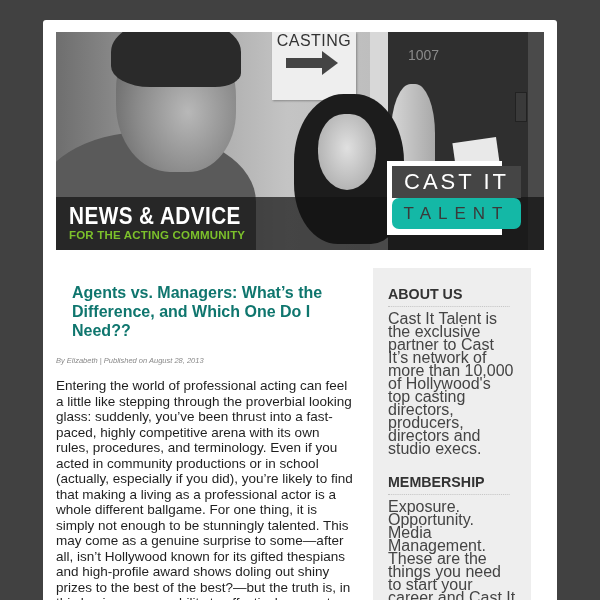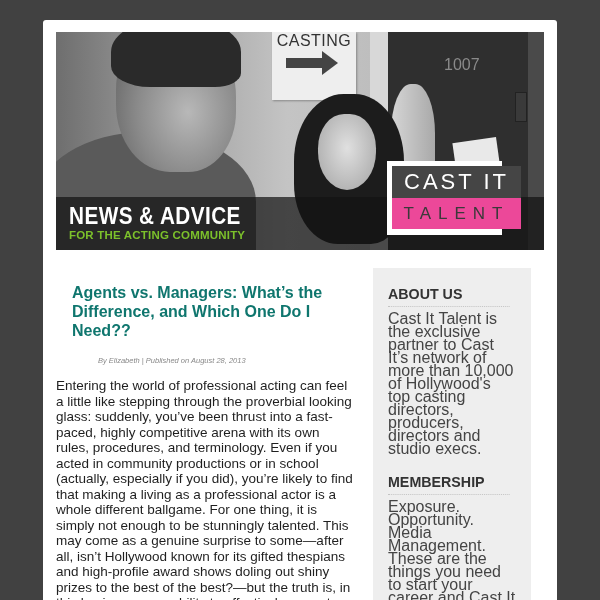--- a/index.html
+++ b/index.html
@@ -4,41 +4,41 @@
 <style>
   html,body{margin:0;padding:0;}
   body{width:600px;height:600px;overflow:hidden;background:#414141;font-family:"Liberation Sans",sans-serif;position:relative;}
   .container{position:absolute;left:43px;top:20px;width:514px;height:600px;background:#fff;border-radius:3px 3px 0 0;}
   .banner{position:absolute;left:13px;top:12px;width:488px;height:218px;overflow:hidden;background:#8a8a8a;}
   .bg-wall{position:absolute;left:0;top:0;width:330px;height:218px;background:linear-gradient(90deg,#6e6e6e 0%,#9a9a9a 30%,#c4c4c4 70%,#bdbdbd 100%);}
   .door-frame{position:absolute;left:314px;top:0;width:18px;height:218px;background:#d8d8d8;}
   .door{position:absolute;left:332px;top:0;width:140px;height:218px;background:#2f2f2f;}
   .door-edge{position:absolute;left:472px;top:0;width:16px;height:218px;background:#4a4a4a;}
   .hinge{position:absolute;left:459px;top:60px;width:10px;height:28px;background:#3a3a3a;border:1px solid #222;}
-  .door-num{position:absolute;left:352px;top:24px;color:#8a8a8a;font-size:16px;margin-left:36px;}
+  .door-num{position:absolute;left:352px;top:15px;color:#8a8a8a;font-size:14px;}
   .sign{position:absolute;left:216px;top:0;width:84px;height:68px;background:#eeeeee;box-shadow:1px 1px 2px rgba(0,0,0,.3);}
   .sign-text{position:absolute;left:0;top:0;width:84px;text-align:center;font-size:16px;color:#333;letter-spacing:.5px;}
   .sign-arrow{position:absolute;left:14px;top:26px;width:38px;height:10px;background:#444;}
   .sign-arrow:after{content:"";position:absolute;left:36px;top:-7px;border-left:16px solid #444;border-top:12px solid transparent;border-bottom:12px solid transparent;}
   .man-head{position:absolute;left:60px;top:-10px;width:120px;height:150px;background:radial-gradient(ellipse at 60% 60%,#b8b8b8 0%,#8a8a8a 50%,#555 100%);border-radius:45% 50% 40% 45%;}
   .man-hair{position:absolute;left:55px;top:-15px;width:130px;height:70px;background:#2a2a2a;border-radius:50% 50% 20% 30%;}
   .man-body{position:absolute;left:-20px;top:100px;width:220px;height:140px;background:#5a5a5a;border-radius:50% 50% 0 0;}
   .woman-hair{position:absolute;left:238px;top:62px;width:110px;height:150px;background:#1c1c1c;border-radius:45% 45% 30% 40%;}
   .woman-face{position:absolute;left:262px;top:82px;width:58px;height:76px;background:radial-gradient(ellipse at 50% 45%,#e0e0e0 0%,#b5b5b5 70%,#999 100%);border-radius:45% 45% 50% 50%;}
   .blonde{position:absolute;left:335px;top:52px;width:44px;height:110px;background:linear-gradient(90deg,#d6d6d6,#a9a9a9);border-radius:45% 45% 20% 20%;}
   .paper{position:absolute;left:398px;top:108px;width:44px;height:26px;background:#e9e9e9;transform:rotate(-8deg);}
   .overlay{position:absolute;left:0;top:165px;width:488px;height:53px;background:rgba(20,20,20,.72);}
   .news-title{position:absolute;left:13px;top:171px;color:#fff;font-weight:bold;font-size:23px;letter-spacing:.5px;transform:scaleX(.9);transform-origin:left;}
   .news-sub{position:absolute;left:13px;top:197px;color:#7cc12b;font-weight:bold;font-size:11.5px;letter-spacing:.2px;}
   .logo{position:absolute;left:331px;top:129px;width:115px;height:74px;background:#fff;}
   .logo-top{position:absolute;left:5px;top:5px;width:129px;height:32px;background:#454545;color:#fff;text-align:center;font-size:22px;line-height:32px;letter-spacing:3px;}
-  .logo-bot{position:absolute;left:5px;top:37px;width:129px;height:31px;background:#ec4899;color:#3a3a3a;text-align:center;font-size:17px;line-height:31px;letter-spacing:7px;}
+  .logo-bot{position:absolute;left:5px;top:37px;width:129px;height:31px;background:#14b8a6;color:#3a3a3a;text-align:center;font-size:17px;line-height:31px;letter-spacing:7px;border-radius:7px;}
   .article{position:absolute;left:13px;top:247px;width:300px;}
   .article-title{margin:16px;font-size:16px;font-weight:bold;color:#0f766e;line-height:19px;}
-  .byline{margin-top:8px;font-size:7.5px;font-style:italic;color:#888;margin-left:42px;}
+  .byline{margin-top:8px;font-size:7.5px;font-style:italic;color:#888;}
   .article-body{margin-top:13px;font-size:13.5px;line-height:15.5px;color:#1f1f1f;}
   .sidebar{position:absolute;left:330px;top:248px;width:158px;height:352px;background:#eeeeee;}
   .sb-section{padding:0 15px;}
   .sb-heading{margin:18px 0 0;font-size:15px;font-weight:bold;color:#333;padding-bottom:4px;border-bottom:1px dotted #c3c3c3;transform:scaleX(.95);transform-origin:left;}
   .sb-heading.first{margin-top:17px;}
   .sb-text{margin-top:5px;font-size:16px;line-height:13px;color:#444;}
   .sb-link{display:block;margin-top:7px;font-size:9.5px;font-weight:bold;color:#6aa51e;text-decoration:none;letter-spacing:.5px;}
 </style>
 </head>
 <body>

